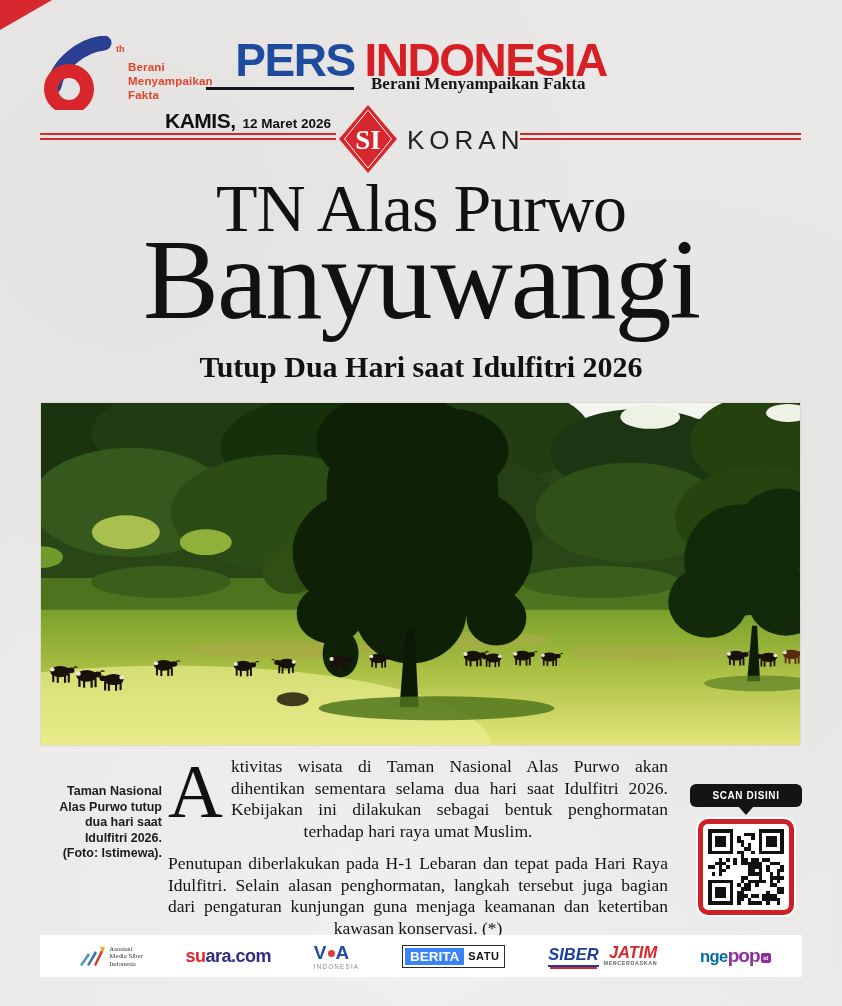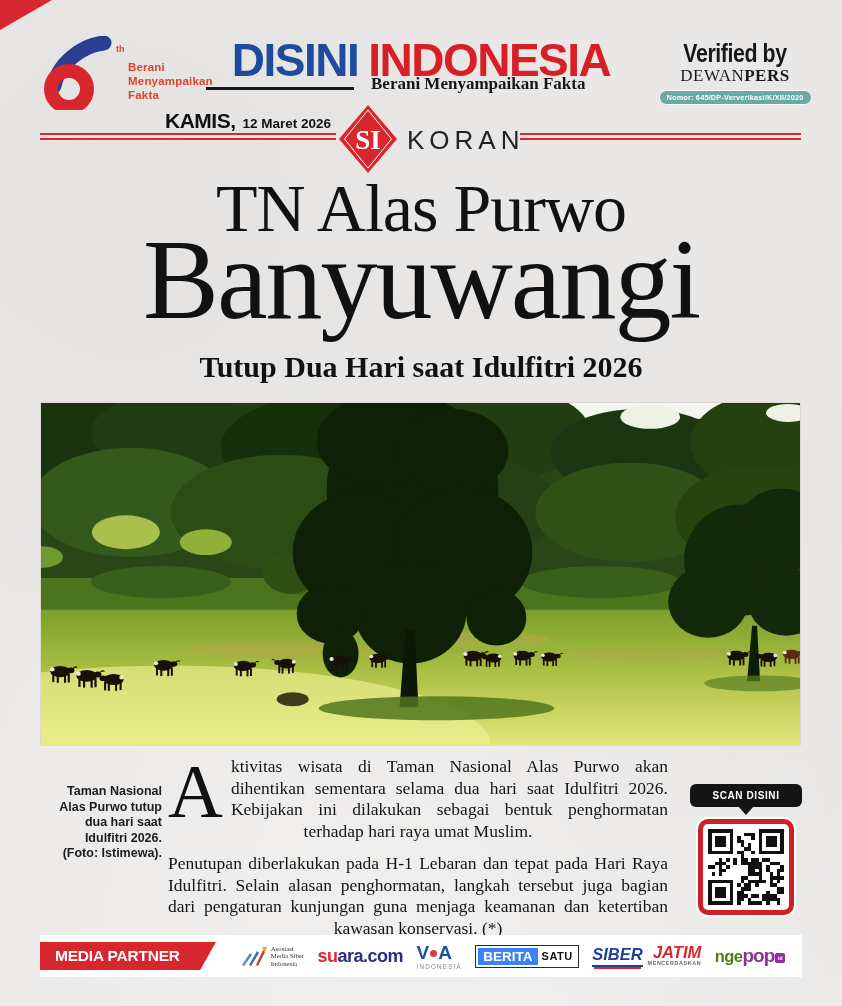--- a/index.html
+++ b/index.html
@@ -112,21 +112,21 @@
   .beritasatu{ display:flex; align-items:center; border:1.5px solid #2a2a2a; background:#fff; padding:2px 5px 2px 2px; gap:4px; }
   .bs1{ background:#3b82f6; color:#fff; font-weight:800; font-size:13.5px; padding:1px 5px; }
   .bs2{ color:#111; font-weight:800; font-size:11px; letter-spacing:.5px; }
   .siberjatim{ display:flex; align-items:flex-start; gap:5px; }
   .sj1{ color:#1d3f9b; font-weight:800; font-size:16.5px; font-style:italic;
     border-bottom:2.5px solid #1d3f9b; box-shadow:0 4px 0 -2px #d7262c; padding-bottom:1px;}
   .sj2wrap{ text-align:right; }
   .sj2{ color:#d7262c; font-weight:800; font-size:16.5px; font-style:italic; line-height:15px;}
   .sj-sub{ font-size:5.4px; color:#666; letter-spacing:.6px; font-weight:700; }
   .ngepop{ display:flex; align-items:center; }
-  .np1{ color:#4d7c0f; font-weight:800; font-size:16.5px; letter-spacing:-.5px; }
+  .np1{ color:#0369a1; font-weight:800; font-size:16.5px; letter-spacing:-.5px; }
   .np2{ color:#8e2d9c; font-weight:800; font-size:19px; letter-spacing:-1px; }
   .np3{ width:10px; height:10px; background:#8e2d9c; border-radius:2px; color:#fff;
     font-size:5.5px; font-weight:700; display:flex; align-items:center; justify-content:center;
     margin-left:1px; margin-top:3px;}
 </style>
 </head>
 <body>
 
 <div class="page">
 
@@ -139,30 +139,25 @@
     </svg>
     <span class="anniv-th">th</span>
     <div class="anniv-tag">
       <div>Berani</div>
       <div>Menyampaikan</div>
       <div>Fakta</div>
     </div>
   </div>
 
   <div class="masthead">
-    <span class="w1">DISINI</span><span class="w2">INDONESIA</span>
+    <span class="w1">PERS</span><span class="w2">INDONESIA</span>
   </div>
   <div class="mast-rule"></div>
   <div class="mast-tagline">Berani Menyampaikan Fakta</div>
 
-  <div class="verified">
-    <div><span class="verified-title">Verified by</span></div>
-    <div class="verified-org"><span>DEWAN</span><span class="bold">PERS</span></div>
-    <div><span class="verified-badge">Nomor: 645/DP-Ververikasi/K/XII/2020</span></div>
-  </div>
 
   <div class="dateline">
     <span class="date-day">KAMIS,</span>
     <span class="date-rest">12 Maret 2026</span>
   </div>
   <div class="rule left"></div>
   <div class="rule right"></div>
   <div class="si-diamond">
     <svg width="58" height="68" viewBox="0 0 58 68">
       <polygon points="29,0 58,34 29,68 0,34" fill="#d7262c"></polygon>
@@ -407,21 +402,20 @@
           <rect x="15" y="1" width="5" height="5" fill="#fff"></rect>
           <rect x="16" y="2" width="3" height="3" fill="#111"></rect>
           <rect x="0" y="14" width="7" height="7" fill="#111"></rect>
           <rect x="1" y="15" width="5" height="5" fill="#fff"></rect>
           <rect x="2" y="16" width="3" height="3" fill="#111"></rect>
         </svg>
     </div>
   </div>
 
   <div class="footer-strip">
-    <div class="mp-banner">MEDIA PARTNER</div>
     <div class="logos">
       <div class="amsi">
         <svg width="26" height="22" viewBox="0 0 26 22">
           <path d="M1,20 L9,8 L11,10 L3,21 Z" fill="#4a90c4"></path>
           <path d="M8,20 L16,6 L18,8 L10,21 Z" fill="#3a6fae"></path>
           <path d="M15,20 L22,5 L24,7 L17,21 Z" fill="#c8402e"></path>
           <polygon points="21,2 26,2 24,8" fill="#f2a51f"></polygon>
         </svg>
         <div class="amsi-text">
           <div>Asosiasi</div>

